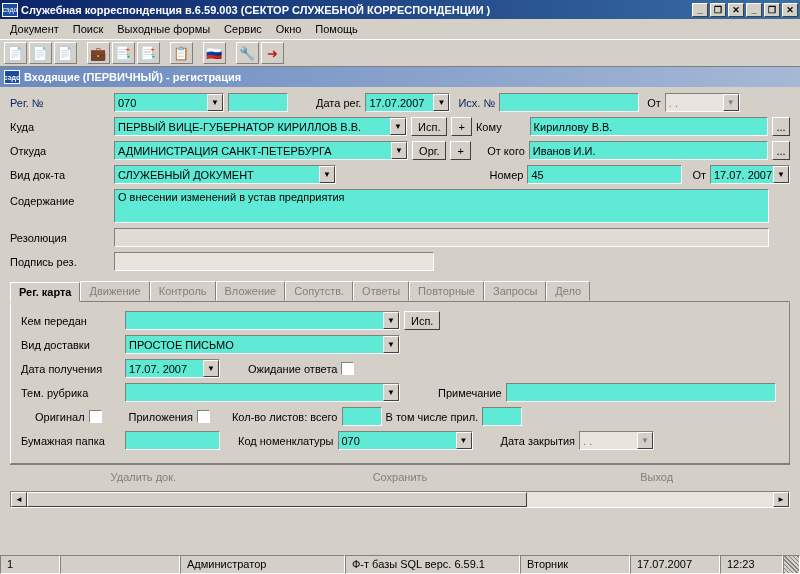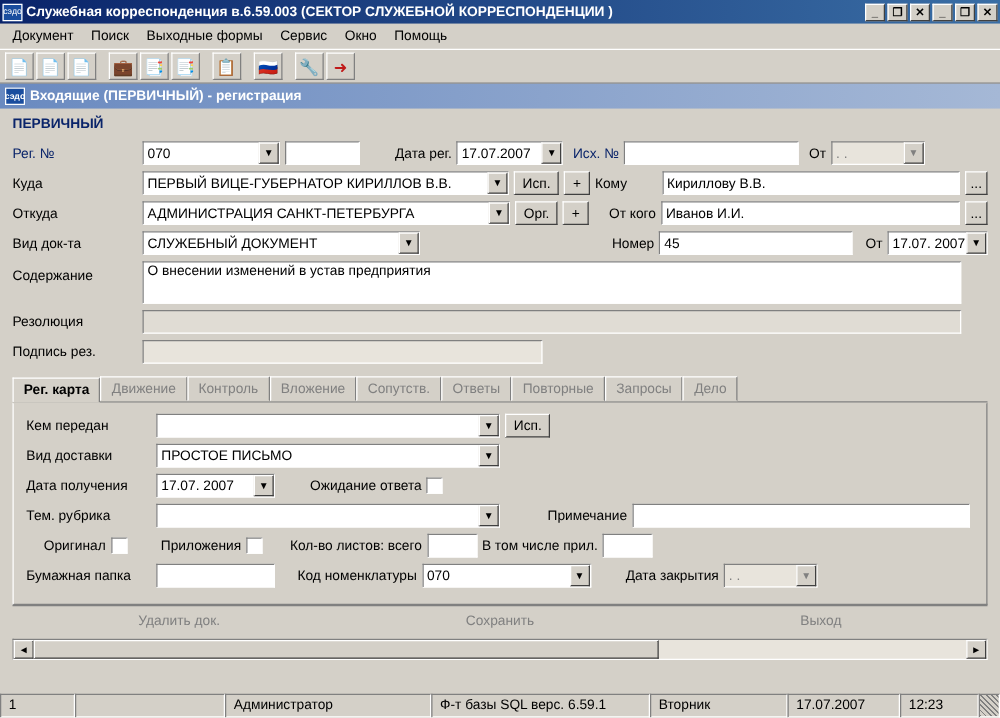--- a/index.html
+++ b/index.html
@@ -21,21 +21,21 @@
 .subtitle { background: linear-gradient(to right, #6a8ac0, #a5b8d6); color: #fff; font-weight: bold; padding: 3px 4px; display: flex; align-items: center; }
 .subtitle .icon { width: 16px; height: 14px; background: #1a4d9e; border: 1px solid #fff; margin-right: 4px; font-size: 7px; display: flex; align-items: center; justify-content: center; }
 
 .form-area { padding: 6px 10px; background: #d4d0c8; }
 .section-title { color: #0a246a; font-weight: bold; margin-bottom: 8px; }
 .row { display: flex; align-items: center; margin-bottom: 5px; gap: 4px; }
 .lbl { color: #000; white-space: nowrap; }
 .lbl-col { width: 100px; flex-shrink: 0; }
 .lbl.link { color: #0a246a; cursor: pointer; }
 
-.input, .combo, .textarea { border: 1px solid; border-color: #808080 #fff #fff #808080; background: #ffffff; font-size: 11px; padding: 1px 3px; }
+.input, .combo, .textarea { border: 1px solid; border-color: #808080 #fff #fff #808080; background: #5eead4; font-size: 11px; padding: 1px 3px; }
 .input { height: 19px; }
 .combo { display: flex; align-items: center; height: 19px; padding: 0; }
 .combo .val { flex: 1; padding: 1px 3px; overflow: hidden; white-space: nowrap; }
 .combo .arrow { width: 16px; height: 17px; background: #d4d0c8; border: 1px solid; border-color: #fff #404040 #404040 #fff; display: flex; align-items: center; justify-content: center; font-size: 8px; cursor: pointer; }
 .btn3d { background: #d4d0c8; border: 1px solid; border-color: #fff #404040 #404040 #fff; padding: 1px 6px; height: 19px; cursor: pointer; font-size: 11px; }
 .btn-ellipsis { padding: 1px 3px; width: 18px; text-align: center; }
 .disabled { background: #e8e4dc; color: #808080; }
 .textarea { height: 34px; width: 655px; }
 
 .tabs { display: flex; margin-top: 10px; border-bottom: 1px solid #808080; }
@@ -99,21 +99,20 @@
   <div class="tbtn">🔧</div>
   <div class="tbtn" style="color:#c01a1a">➜</div>
 </div>
 
 <div class="subtitle">
   <div class="icon">сэдо</div>
   <span>Входящие (ПЕРВИЧНЫЙ) - регистрация</span>
 </div>
 
 <div class="form-area">
-  <div class="section-title">ПЕРВИЧНЫЙ</div>
 
   <div class="row">
     <span class="lbl lbl-col link">Рег. №</span>
     <div class="combo" style="width:110px">
         <span class="val">070</span>
         <span class="arrow">▼</span>
       </div>
     <input class="input" style="width: 60px;">
     <span style="width:20px"></span>
     <span class="lbl">Дата рег.</span>

